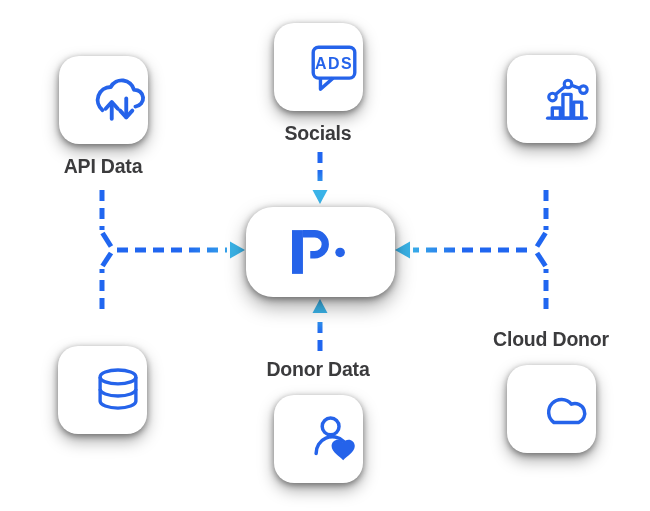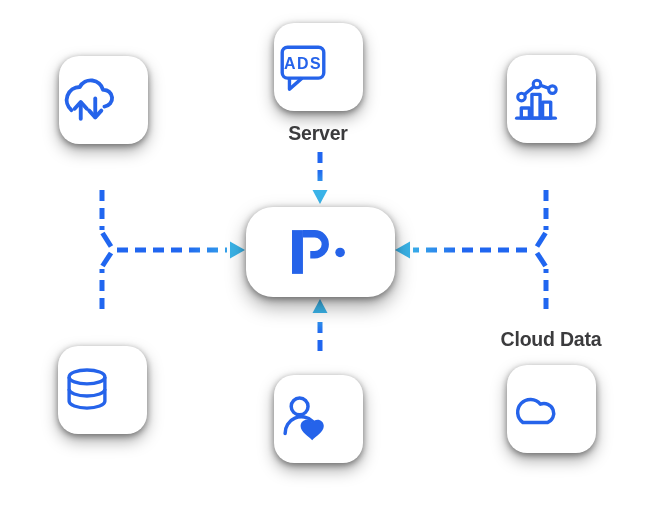--- a/index.html
+++ b/index.html
@@ -5,21 +5,21 @@
   html,body{margin:0;padding:0;}
   body{
     width:650px;height:511px;position:relative;background:#ffffff;
     font-family:"Liberation Sans", sans-serif;overflow:hidden;
   }
   .arrow-layer{position:absolute;left:0;top:0;z-index:1;pointer-events:none;}
   .node{position:absolute;width:130px;display:flex;flex-direction:column;align-items:center;z-index:2;}
   .card{
     width:89px;height:88px;background:#ffffff;border-radius:20px;
     box-shadow:0 2px 6px rgba(0,0,0,.40), 0 7px 16px rgba(0,0,0,.34);
-    display:flex;align-items:center;justify-content:flex-start;
+    display:flex;align-items:center;justify-content:flex-end;
   }
   .hub{
     position:absolute;left:246px;top:207px;width:149px;height:90px;z-index:2;
     background:#ffffff;border-radius:27px;
     box-shadow:0 2px 7px rgba(0,0,0,.42), 0 9px 20px rgba(0,0,0,.36);
     display:flex;align-items:center;justify-content:center;
   }
   .label{
     font-weight:bold;font-size:19.5px;line-height:20px;color:#3b3b3d;
     letter-spacing:-0.2px;white-space:nowrap;text-align:center;
@@ -104,31 +104,32 @@
 <div class="node label-below" id="n-api">
   <div class="card">
     <svg class="icon" width="58" height="58" viewBox="0 0 60 60" fill="none" stroke="#2563ea" stroke-width="4" stroke-linecap="round" stroke-linejoin="round">
       <path d="M 13 40.5 A 13.5 13.5 0 0 1 21.5 16.5 A 13 13 0 0 1 45.5 19.5 A 8.6 8.6 0 0 1 47 36.8"></path>
       <path d="M 22.5 49.5 V 33"></path>
       <path d="M 16.2 39 L 22.5 32 L 28.8 39"></path>
       <path d="M 37.5 28.5 V 47.5"></path>
       <path d="M 31.2 41 L 37.5 48 L 43.8 41"></path>
     </svg>
   </div>
+  <div class="label">API Data</div>
 </div>
 
 <div class="node label-below" id="n-socials">
   <div class="card">
     <svg class="icon" width="58" height="58" viewBox="0 0 60 60" fill="none" stroke="#2563ea" stroke-width="3.5" stroke-linejoin="round">
       <rect x="8.5" y="9.5" width="43" height="32" rx="5.5"></rect>
       <path d="M 16 41.5 V 53 L 29 41.5"></path>
       <text x="30" y="32" text-anchor="middle" stroke="none" fill="#2563ea" style="font-family:'Liberation Sans',sans-serif;font-weight:bold;font-size:16.5px;letter-spacing:1.5px;">ADS</text>
     </svg>
   </div>
-  <div class="label">Server</div>
+  <div class="label">Socials</div>
 </div>
 
 <div class="node label-below" id="n-analytics">
   <div class="card">
     <svg class="icon" width="58" height="58" viewBox="0 0 60 60" fill="none" stroke="#2563ea" stroke-width="3.5" stroke-linejoin="round">
       <path d="M 10 49.8 H 50" stroke-linecap="round"></path>
       <rect x="14.8" y="39.3" width="8.4" height="10.5"></rect>
       <rect x="25.8" y="25.2" width="8.4" height="24.6"></rect>
       <rect x="36.8" y="33.2" width="8.4" height="16.6"></rect>
       <path d="M 15 28 L 31 14.5 L 47 20.3"></path>
@@ -145,29 +146,30 @@
       <ellipse cx="30" cy="16.5" rx="18.5" ry="7.2"></ellipse>
       <path d="M 11.5 16.5 V 41.5"></path>
       <path d="M 48.5 16.5 V 41.5"></path>
       <path d="M 11.5 29 A 18.5 7.2 0 0 0 48.5 29"></path>
       <path d="M 11.5 41.5 A 18.5 7.2 0 0 0 48.5 41.5"></path>
     </svg>
   </div>
 </div>
 
 <div class="node label-above" id="n-donor">
+  <div class="label">Donor Data</div>
   <div class="card">
     <svg class="icon" width="58" height="58" viewBox="0 0 60 60">
       <circle cx="26.5" cy="17" r="8.7" fill="none" stroke="#2563ea" stroke-width="3.6"></circle>
       <path d="M 11.5 45 A 16.8 16.8 0 0 1 40 32.5" fill="none" stroke="#2563ea" stroke-width="3.6" stroke-linecap="round"></path>
       <path d="M 39.5 52 C 36.2 48.2 27.5 43.6 27.5 37.3 C 27.5 33.2 30.7 30.8 33.9 30.8 C 36.2 30.8 38.5 32 39.5 33.8 C 40.5 32 42.8 30.8 45.1 30.8 C 48.3 30.8 51.5 33.2 51.5 37.3 C 51.5 43.6 42.8 48.2 39.5 52 Z" fill="#2563ea"></path>
     </svg>
   </div>
 </div>
 
 <div class="node label-above" id="n-cloud">
-  <div class="label">Cloud Data</div>
+  <div class="label">Cloud Donor</div>
   <div class="card">
     <svg class="icon" width="58" height="58" viewBox="0 0 60 60" fill="none" stroke="#2563ea" stroke-width="3.6" stroke-linejoin="round">
       <path d="M 16.5 44 A 13.2 13.2 0 1 1 34.5 25 A 8.6 8.6 0 0 1 41.8 44 Z"></path>
     </svg>
   </div>
 </div>
 
 </body></html>

